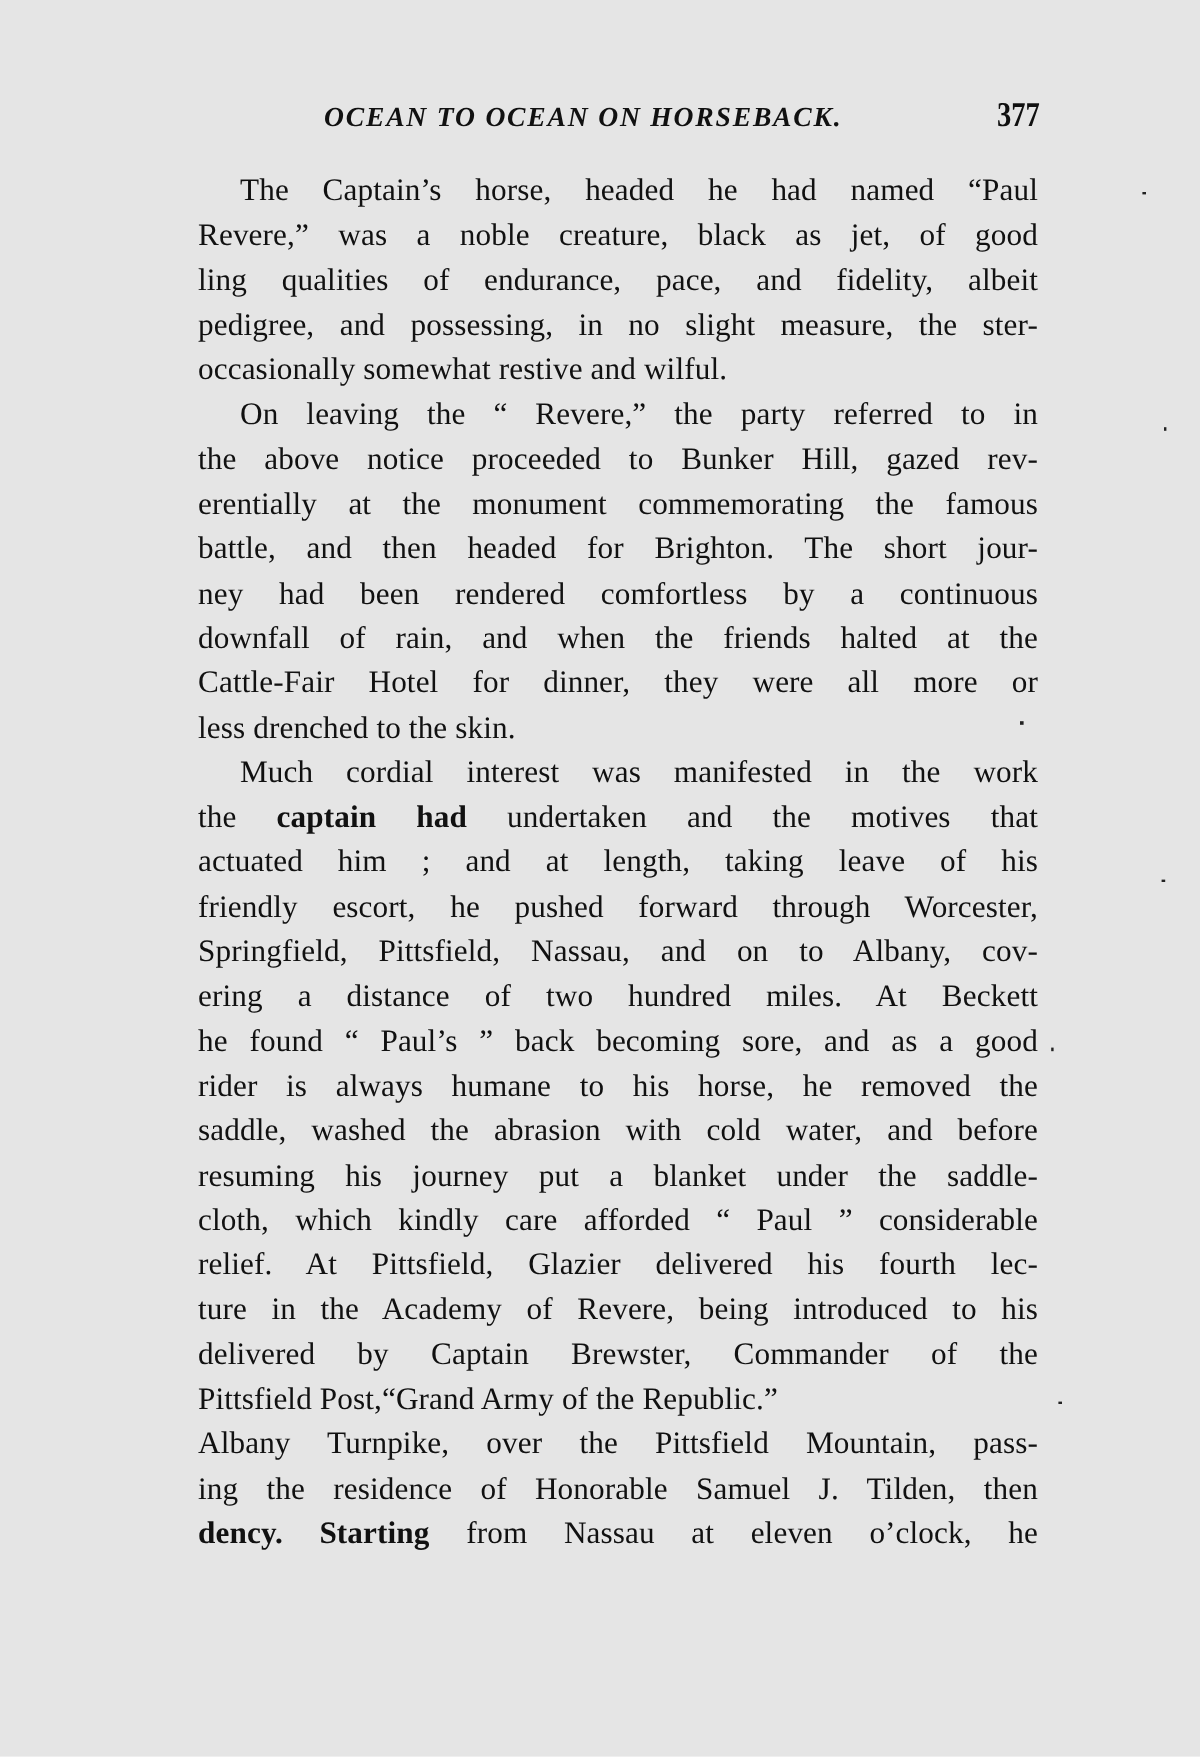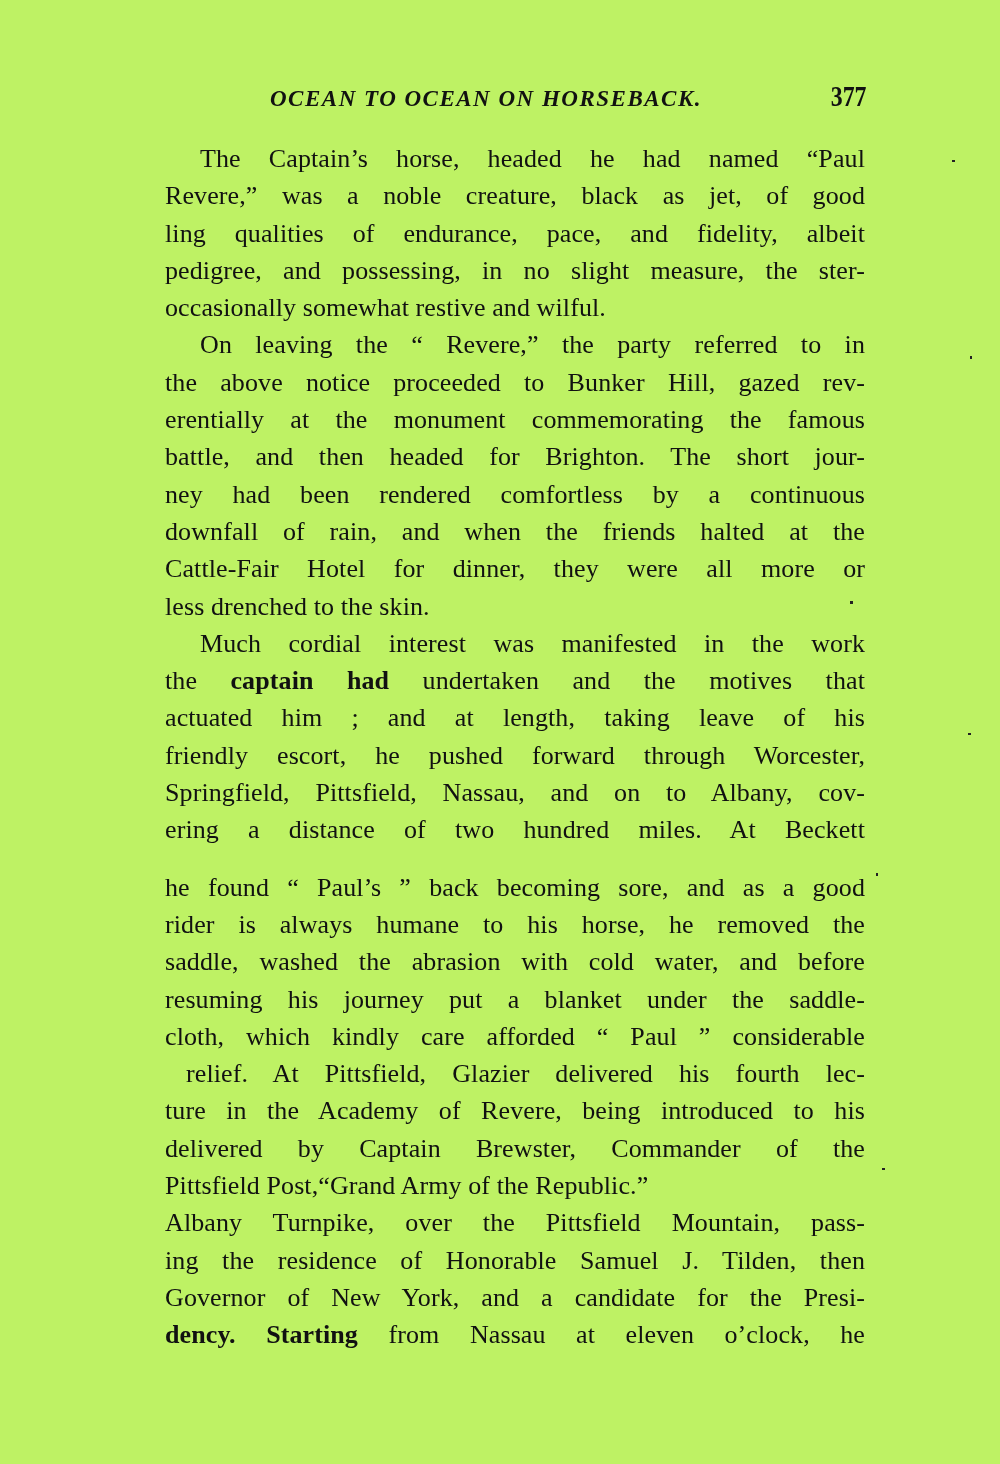--- a/index.html
+++ b/index.html
@@ -14,21 +14,21 @@
       overflow: hidden;
       font-family: "Liberation Serif", "DejaVu Serif", serif;
       color: #111111;
     }
     .page {
       position: absolute;
       left: 0;
       top: 0;
       width: 1000px;
       height: 1464px;
-      background: #bef264;
+      background: #e5e5e5;
     }
     .running-head {
       position: absolute;
       top: 80px;
       left: 270px;
       width: 596px;
       height: 40px;
       display: flex;
       justify-content: space-between;
       align-items: baseline;
@@ -108,34 +108,33 @@
         <div class="line" style="white-space: normal;"><span>Cattle-Fair Hotel for dinner, they were all more or</span></div>
         <div class="line last" style="white-space: normal;"><span>less drenched to the skin.</span></div>
       </div>
       <div>
         <div class="line indent" style="white-space: normal;"><span>Much cordial interest was manifested in the work</span></div>
         <div class="line" style="white-space: normal;"><span>the </span><span class="bold-word">captain had</span><span> undertaken and the motives that</span></div>
         <div class="line" style="white-space: normal;"><span>actuated him ; and at length, taking leave of his</span></div>
         <div class="line" style="white-space: normal;"><span>friendly escort, he pushed forward through Worcester,</span></div>
         <div class="line" style="white-space: normal;"><span>Springfield, Pittsfield, Nassau, and on to Albany, cov-</span></div>
         <div class="line" style="white-space: normal;"><span>ering a distance of two hundred miles.  At Beckett</span></div>
-        <div class="line" style="white-space: normal; margin-top: 20px;"><span>he found “ Paul’s ” back becoming sore, and as a good</span></div>
+        <div class="line" style="white-space: normal;"><span>he found “ Paul’s ” back becoming sore, and as a good</span></div>
         <div class="line" style="white-space: normal;"><span>rider is always humane to his horse, he removed the</span></div>
         <div class="line" style="white-space: normal;"><span>saddle, washed the abrasion with cold water, and before</span></div>
         <div class="line" style="white-space: normal;"><span>resuming his journey put a blanket under the saddle-</span></div>
         <div class="line" style="white-space: normal;"><span>cloth, which kindly care afforded “ Paul ” considerable</span></div>
-        <div class="line" style="white-space: normal; margin-left: 21px;"><span>relief.  At Pittsfield, Glazier delivered his fourth lec-</span></div>
+        <div class="line" style="white-space: normal;"><span>relief.  At Pittsfield, Glazier delivered his fourth lec-</span></div>
         <div class="line" style="white-space: normal;"><span>ture in the Academy of Revere, being introduced to his</span></div>
         <div class="line" style="white-space: normal;"><span>delivered by Captain Brewster, Commander of the</span></div>
         <div class="line last" style="white-space: normal;"><span>Pittsfield Post,“Grand Army of the Republic.”</span></div>
       </div>
       <div>
         <div class="line" style="white-space: normal;"><span>Albany Turnpike, over the Pittsfield Mountain, pass-</span></div>
         <div class="line" style="white-space: normal;"><span>ing the residence of Honorable Samuel J. Tilden, then</span></div>
-        <div class="line" style="white-space: normal;"><span>Governor of New York, and a candidate for the Presi-</span></div>
         <div class="line" style="white-space: normal;"><span class="bold-word">dency.  Starting</span><span> from Nassau at eleven o’clock, he</span></div>
       </div>
     </div>
 
   <div class="speck" style="left:952px;top:160px;width:3px;height:2px;"></div>
   <div class="speck" style="left:970px;top:356px;width:2px;height:3px;"></div>
   <div class="speck" style="left:968px;top:733px;width:3px;height:2px;"></div>
   <div class="speck" style="left:876px;top:873px;width:2px;height:3px;"></div>
   <div class="speck" style="left:882px;top:1168px;width:3px;height:2px;"></div>
   <div class="speck" style="left:850px;top:601px;width:3px;height:3px;"></div>

